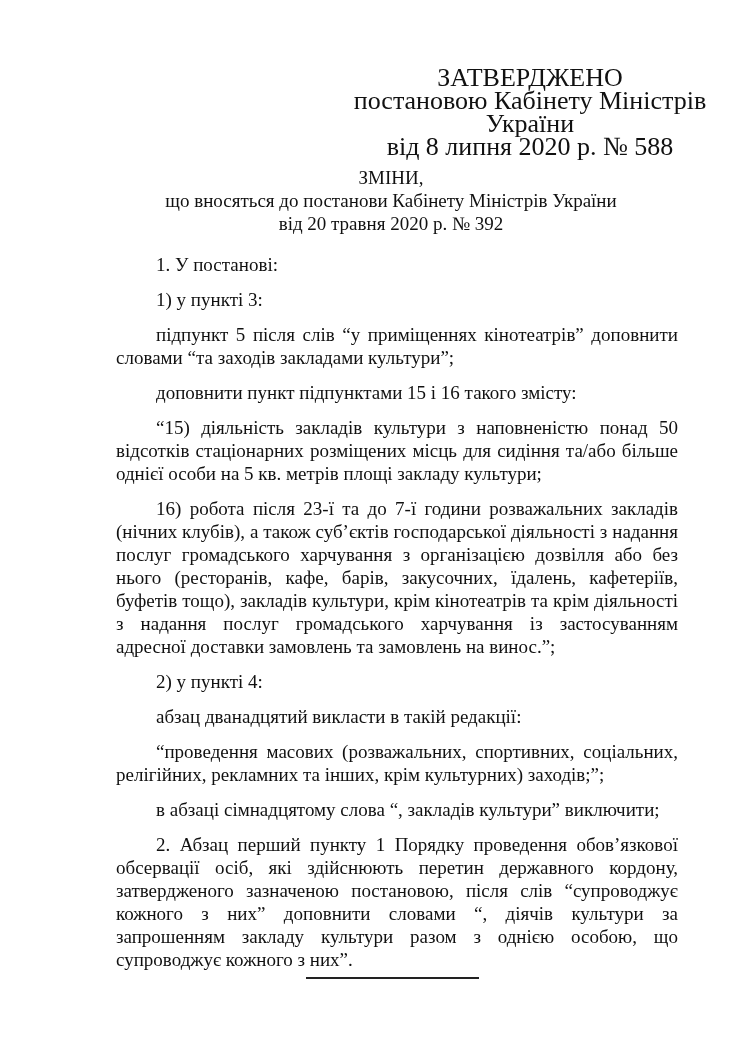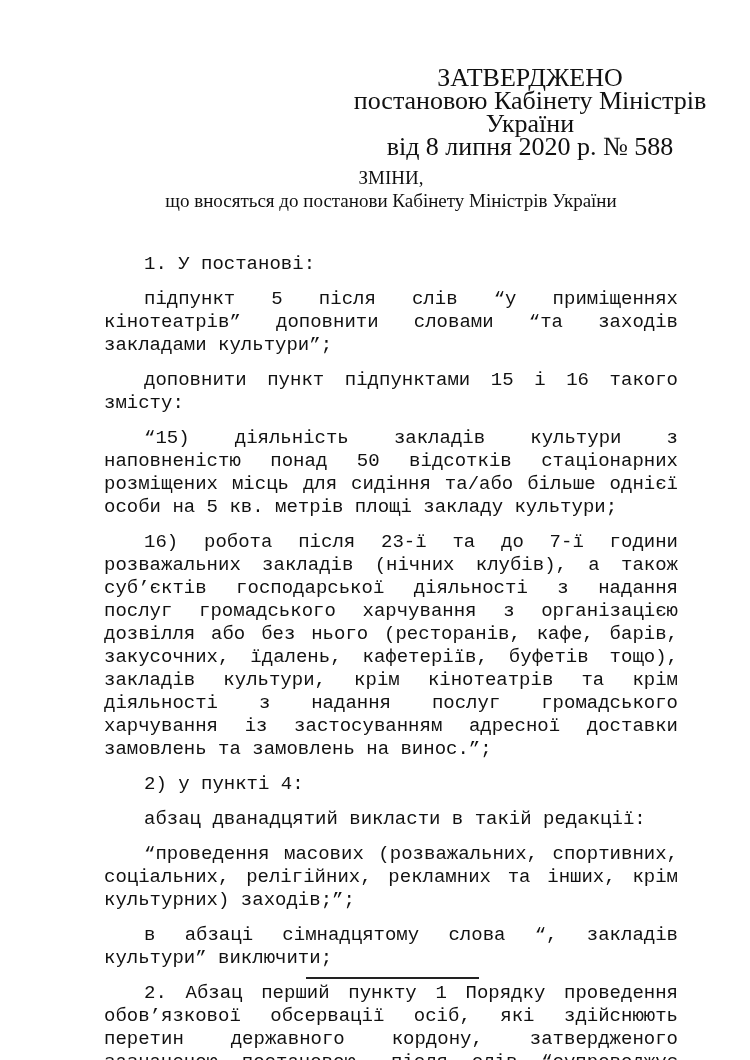--- a/index.html
+++ b/index.html
@@ -4,40 +4,42 @@
   <style>
     html, body { margin: 0; padding: 0; background: #ffffff; }
     body { width: 750px; height: 1060px; position: relative; overflow: hidden;
       font-family: "Liberation Serif", "DejaVu Serif", serif; color: #111; }
     .approval { position: absolute; left: 340px; width: 380px; top: 66px;
       text-align: center; font-size: 26px; line-height: 23px; }
     .title-block { position: absolute; left: 100px; width: 582px; top: 166px;
       text-align: center; font-size: 19px; line-height: 23px; }
     .body { position: absolute; left: 104px; width: 574px; top: 253px;
       font-size: 19px; line-height: 23px; }
-    .body p { margin: 0 0 12px 0; text-indent: 40px; text-align: justify; font-family: Liberation Mono, monospace; }
+    .body p { margin: 0 0 12px 12px; text-indent: 40px; text-align: justify; }
     .separator { position: absolute; left: 306px; width: 173px; top: 977px;
       height: 0; border-top: 2px solid #222; }
   </style>
 </head>
 <body>
 
 <div class="approval">
   <div>ЗАТВЕРДЖЕНО</div>
   <div>постановою Кабінету Міністрів України</div>
   <div>від 8 липня 2020 р. № 588</div>
 </div>
 
 <div class="title-block">
   <div>ЗМІНИ,</div>
   <div>що вносяться до постанови Кабінету Міністрів України</div>
+  <div>від 20 травня 2020 р. № 392</div>
 </div>
 
 <div class="body">
   <p>1. У постанові:</p>
+  <p>1) у пункті 3:</p>
   <p>підпункт 5 після слів “у приміщеннях кінотеатрів” доповнити словами “та заходів закладами культури”;</p>
   <p>доповнити пункт підпунктами 15 і 16 такого змісту:</p>
   <p>“15) діяльність закладів культури з наповненістю понад 50 відсотків стаціонарних розміщених місць для сидіння та/або більше однієї особи на 5 кв. метрів площі закладу культури;</p>
   <p>16) робота після 23-ї та до 7-ї години розважальних закладів (нічних клубів), а також суб’єктів господарської діяльності з надання послуг громадського харчування з організацією дозвілля або без нього (ресторанів, кафе, барів, закусочних, їдалень, кафетеріїв, буфетів тощо), закладів культури, крім кінотеатрів та крім діяльності з надання послуг громадського харчування із застосуванням адресної доставки замовлень та замовлень на винос.”;</p>
   <p>2) у пункті 4:</p>
   <p>абзац дванадцятий викласти в такій редакції:</p>
   <p>“проведення масових (розважальних, спортивних, соціальних, релігійних, рекламних та інших, крім культурних) заходів;”;</p>
   <p>в абзаці сімнадцятому слова “, закладів культури” виключити;</p>
   <p>2. Абзац перший пункту 1 Порядку проведення обов’язкової обсервації осіб, які здійснюють перетин державного кордону, затвердженого зазначеною постановою, після слів “супроводжує кожного з них” доповнити словами “, діячів культури за запрошенням закладу культури разом з однією особою, що супроводжує кожного з них”.</p>
 </div>

